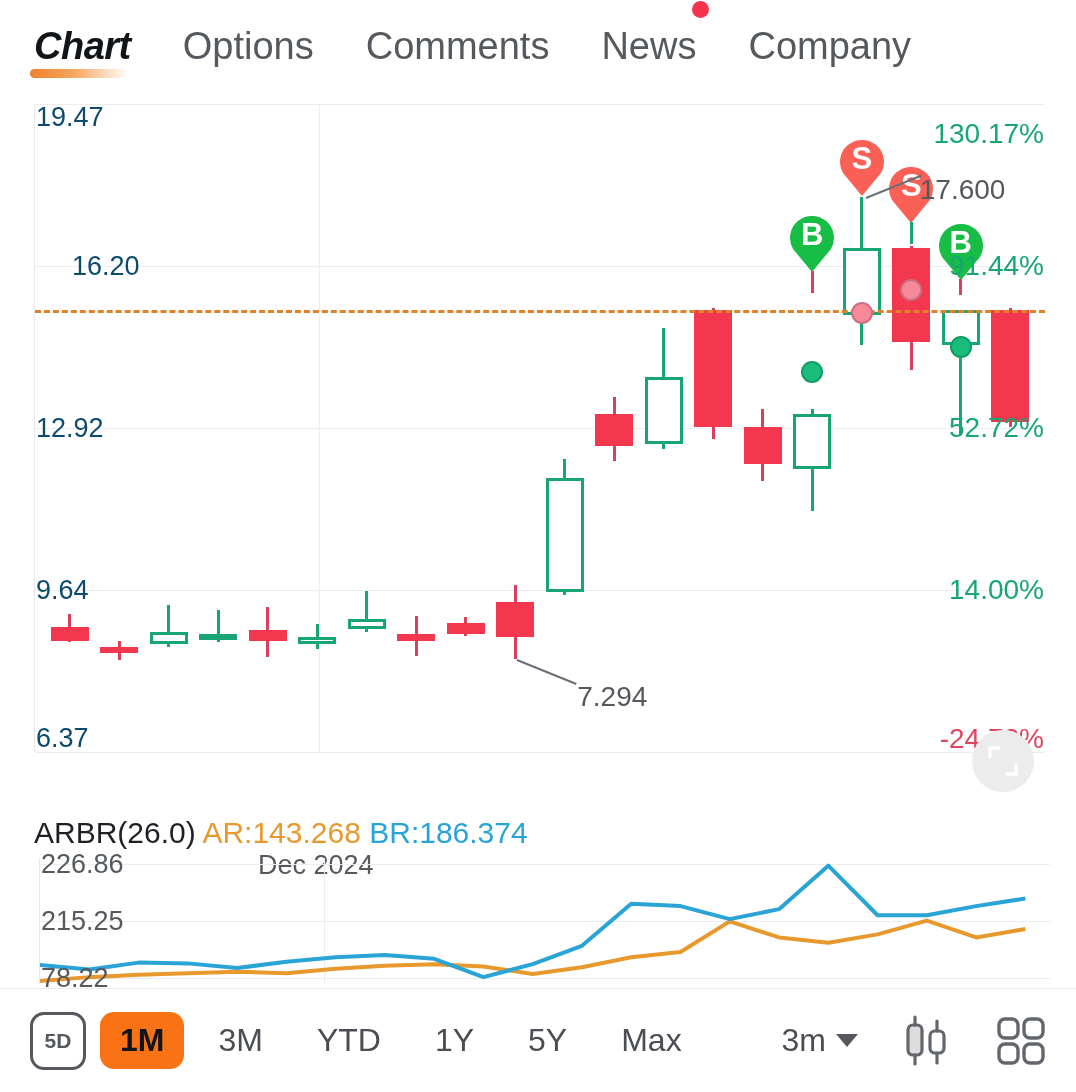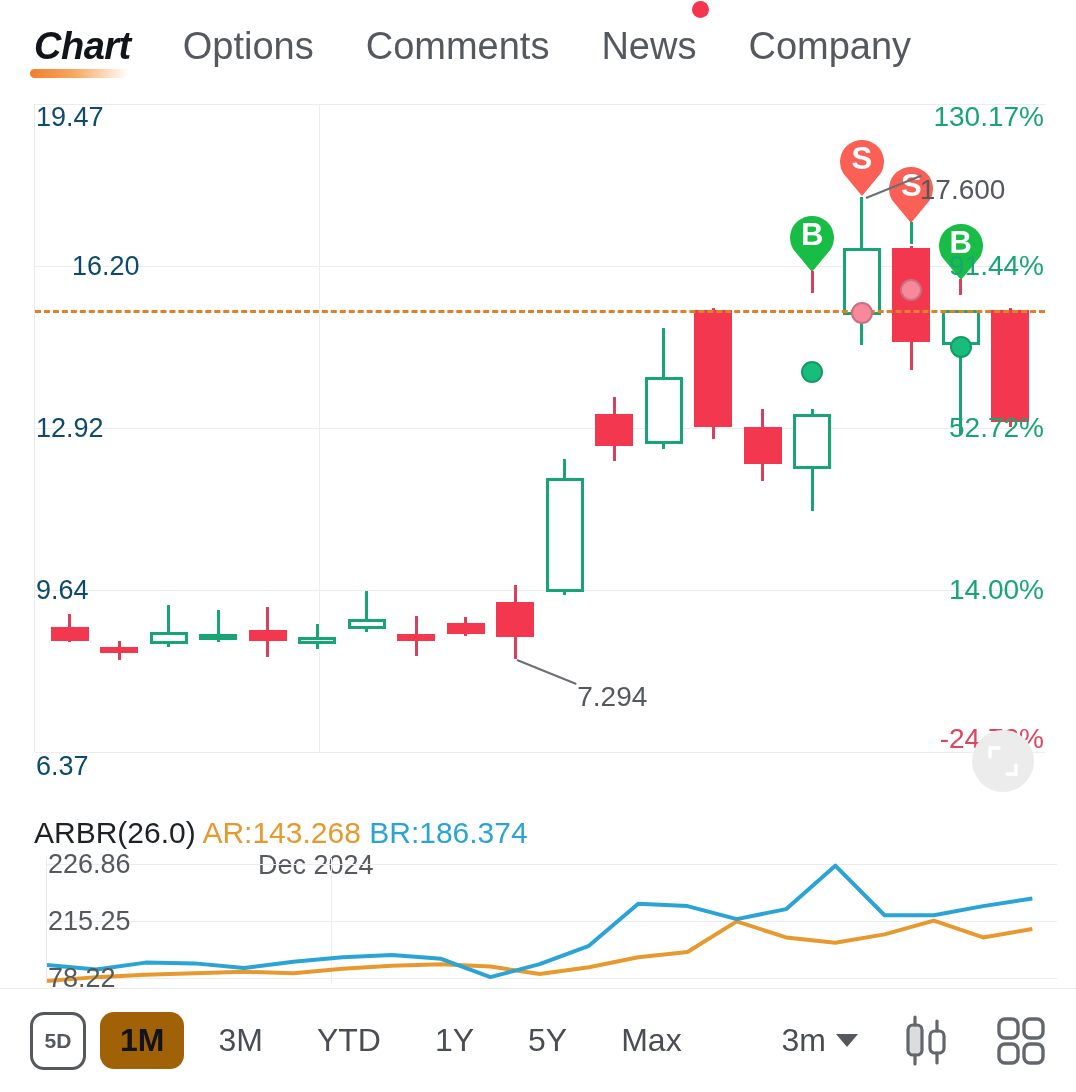--- a/index.html
+++ b/index.html
@@ -44,21 +44,21 @@
   .vgrid{ position:absolute; top:0; width:1px; height:648px; background:#ededf0; }
   .baseline-dash{
     position:absolute; left:0; width:1010px; height:0;
     border-top:3px dashed #e08128;
   }
   .ylabel{
     position:absolute; font-size:27px; color:#0c4a6e; left:36px;
     transform:translateY(-50%); letter-spacing:0px;
   }
   .ylabel.first{ transform:translateY(-8%); }
-  .ylabel.last{ transform:translateY(-92%);margin-top:28px; }
+  .ylabel.last{ transform:translateY(-92%); }
   .rlabel{
     position:absolute; font-size:28px; right:32px; font-weight:400;
     transform:translateY(-50%); letter-spacing:0px;
   }
   .rlabel.first{ transform:translateY(-8%); }
   .rlabel.last{ transform:translateY(-92%); }
   .xlabel{
     position:absolute; font-size:27px; color:#55595e;
     left:258px; top:754px;
   }
@@ -107,21 +107,21 @@
   }
 
   
   .ind-title{
     position:absolute; left:34px; top:816px; font-size:30px; white-space:nowrap;
   }
   .ind-title .name{ color:#1d2025; }
   .ind-title .ar{ color:#e8992e; }
   .ind-title .br{ color:#2aa4d6; }
 
-  .ind-wrap{ position:absolute; left:12px; top:858px; width:933px; height:126px; }
+  .ind-wrap{ position:absolute; left:5px; top:858px; width:933px; height:126px; }
   .ind-plot{
     position:absolute; left:34px; top:0; width:1010px; height:126px;
     border-left:1.5px solid #e9e9ec;
   }
   .ind-grid{ position:absolute; left:0; width:1010px; height:1px; background:#ededf0; }
   .ind-vgrid{ position:absolute; top:0; width:1px; height:126px; background:#ededf0; }
   .ind-ylabel{
     position:absolute; left:36px; font-size:27px; color:#55595e;
     transform:translateY(-50%);
   }
@@ -130,21 +130,21 @@
   .toolbar{
     position:absolute; left:0; bottom:0; width:1076px; height:104px;
     border-top:1.5px solid #ebebee;
     display:flex; align-items:center; padding:0 30px;
   }
   .range-btn{
     font-size:32px; color:#4a4e54; padding:10px 20px; border-radius:14px;
     white-space:nowrap;
   }
   .range-btn.active{
-    background:#a16207; color:#111418; font-weight:700;
+    background:#f97316; color:#111418; font-weight:700;
   }
   .fived{
     width:56px; height:58px; border:3px solid #55595e; border-radius:14px;
     display:flex; align-items:center; justify-content:center;
     font-size:21px; font-weight:700; color:#55595e;
   }
   .spacer{ flex:1; }
   .period-sel{
     display:flex; align-items:center; gap:10px; font-size:32px; color:#4a4e54;
   }
@@ -290,21 +290,21 @@
         <div class="annot-line" style="left: 482.25px; top: 555.499px; width: 64px; transform: rotate(22deg);"></div>
       </div>
     <div id="ylabels">
         <div class="ylabel first" style="top: 8px;">19.47</div>
         <div class="ylabel" style="top: 169.753px; margin-left: 36px;">16.20</div>
         <div class="ylabel" style="top: 332px;">12.92</div>
         <div class="ylabel" style="top: 494.247px;">9.64</div>
         <div class="ylabel last" style="top: 656px;">6.37</div>
       </div>
     <div id="rlabels">
-        <div class="rlabel first" style="top: 8px; color: rgb(23, 166, 115);">130.17%</div>
+        <div class="rlabel first" style="top: 25px; color: rgb(23, 166, 115);">130.17%</div>
         <div class="rlabel" style="top: 169.753px; color: rgb(23, 166, 115);">91.44%</div>
         <div class="rlabel" style="top: 332px; color: rgb(23, 166, 115);">52.72%</div>
         <div class="rlabel" style="top: 494.247px; color: rgb(23, 166, 115);">14.00%</div>
         <div class="rlabel last" style="top: 656px; color: rgb(224, 69, 95);">-24.73%</div>
       </div>
     <div class="xlabel">Dec 2024</div>
 
     <div class="fs-btn" style="left:972px; top:634px;">
       <svg width="34" height="34" viewBox="0 0 34 34">
         <path d="M4 13 L4 4 L13 4" stroke="#ffffff" stroke-width="3.4" fill="none" stroke-linecap="round"></path>

